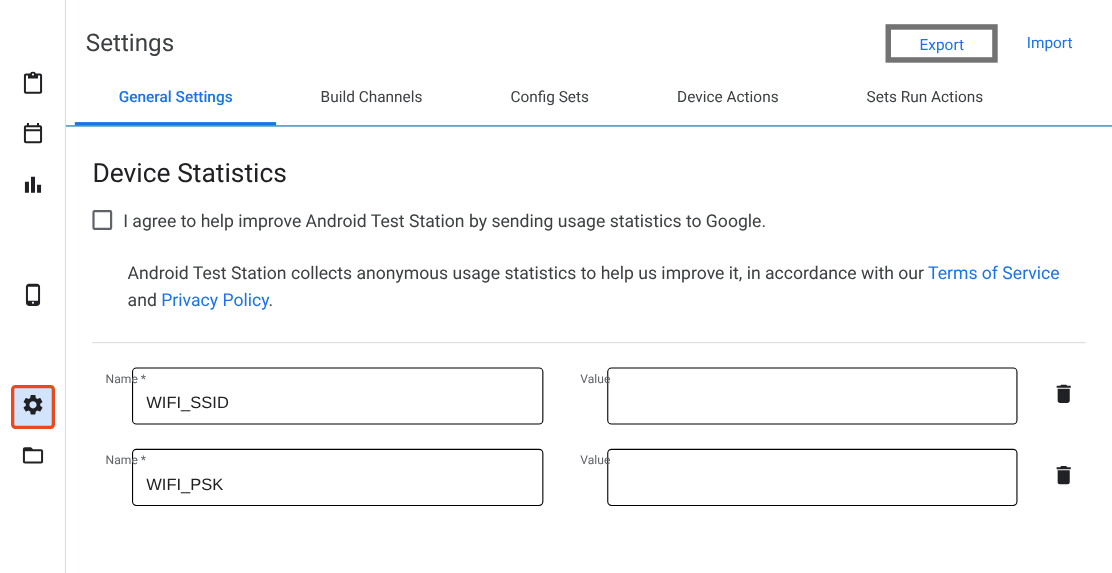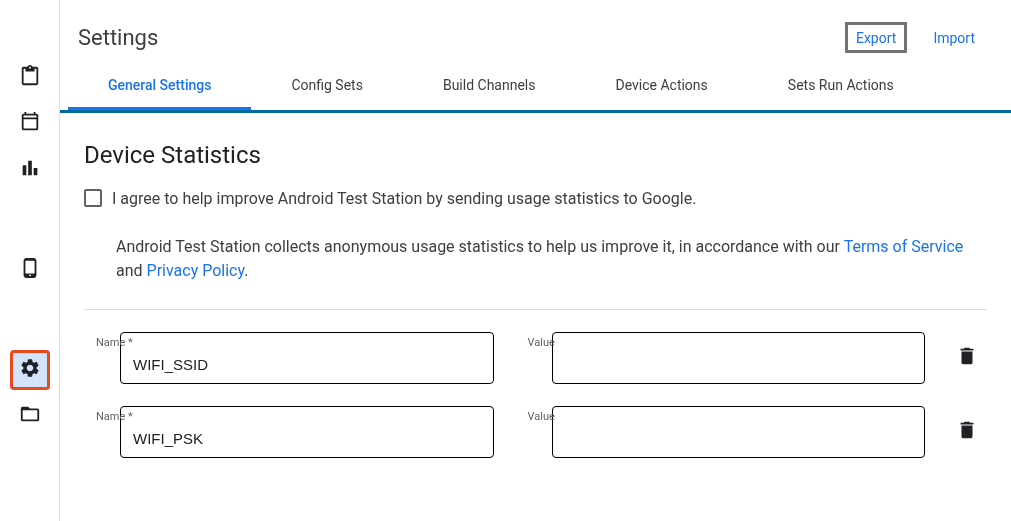--- a/index.html
+++ b/index.html
@@ -8,22 +8,22 @@
     .sidebar { width: 60px; border-right: 1px solid #dadce0; display: flex; flex-direction: column; align-items: center; padding-top: 58px; }
     .sidebar-item { width: 40px; height: 40px; display: flex; align-items: center; justify-content: center; margin-bottom: 6px; border-radius: 4px; cursor: pointer; }
     .sidebar-item.gap { margin-top: 54px; }
     .sidebar-item.selected { background: #d2e3fc; border: 3px solid #e8491e; }
     .sidebar svg { width: 22px; height: 22px; fill: #202124; }
     .main { flex: 1; padding: 0; overflow-y: auto; }
     .header { display: flex; align-items: center; justify-content: space-between; padding: 22px 28px 10px 18px; }
     .page-title { font-size: 22px; font-weight: 400; color: #3c4043; }
     .header-actions { display: flex; gap: 18px; align-items: center; }
     .link-btn { color: #1a73e8; font-size: 14px; cursor: pointer; padding: 6px 8px; }
-    .highlight-box { border: 3px solid #737373; padding: 3px 0; }
-    .tabs { display: flex; border-bottom: 3px solid #0369a1; padding-left: 8px; }
+    .highlight-box { border: 5px solid #737373; padding: 3px 18px; }
+    .tabs { display: flex; border-bottom: 1px solid #0369a1; padding-left: 8px; }
     .tab { padding: 14px 40px; font-size: 14px; color: #3c4043; cursor: pointer; border-bottom: 3px solid transparent; }
     .tab.active { color: #1a73e8; border-bottom-color: #1a73e8; font-weight: 500; }
     .content { padding: 28px 24px; }
     .section-title { font-size: 24px; font-weight: 400; color: #202124; margin-bottom: 18px; }
     .checkbox-row { display: flex; align-items: flex-start; gap: 10px; margin-bottom: 10px; }
     .checkbox { width: 18px; height: 18px; border: 2px solid #5f6368; border-radius: 2px; margin-top: 2px; flex-shrink: 0; cursor: pointer; }
     .agree-text { font-size: 16px; color: #3c4043; line-height: 1.5; }
     .desc-row { margin-left: 32px; font-size: 16px; color: #3c4043; line-height: 1.5; margin-top: 24px; }
     .inline-link { color: #1a73e8; cursor: pointer; }
     .divider { border: none; border-top: 1px solid #dadce0; margin: 26px 0 22px 0; }
@@ -77,22 +77,22 @@
       <div class="header-actions">
         <span class="highlight-box">
           <span class="link-btn">Export</span>
         </span>
         <span class="link-btn">Import</span>
       </div>
     </div>
 
     <div class="tabs">
       <div class="tab active">General Settings</div>
+      <div class="tab">Build Channels</div>
       <div class="tab">Config Sets</div>
-      <div class="tab">Build Channels</div>
       <div class="tab">Device Actions</div>
       <div class="tab">Sets Run Actions</div>
     </div>
 
     <div class="content">
       <div class="section-title">Device Statistics</div>
       <div class="checkbox-row">
         <div class="checkbox"></div>
         <div class="agree-text">I agree to help improve Android Test Station by sending usage statistics to Google.</div>
       </div>

